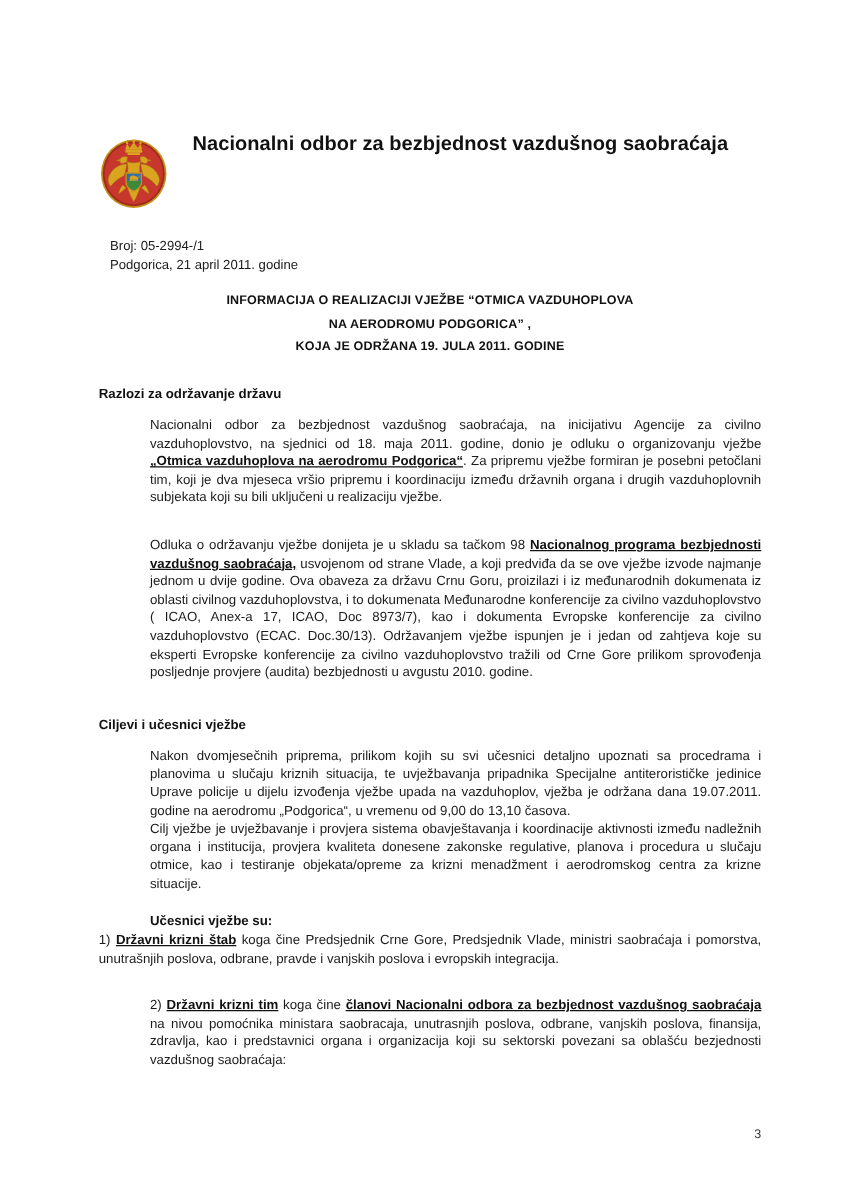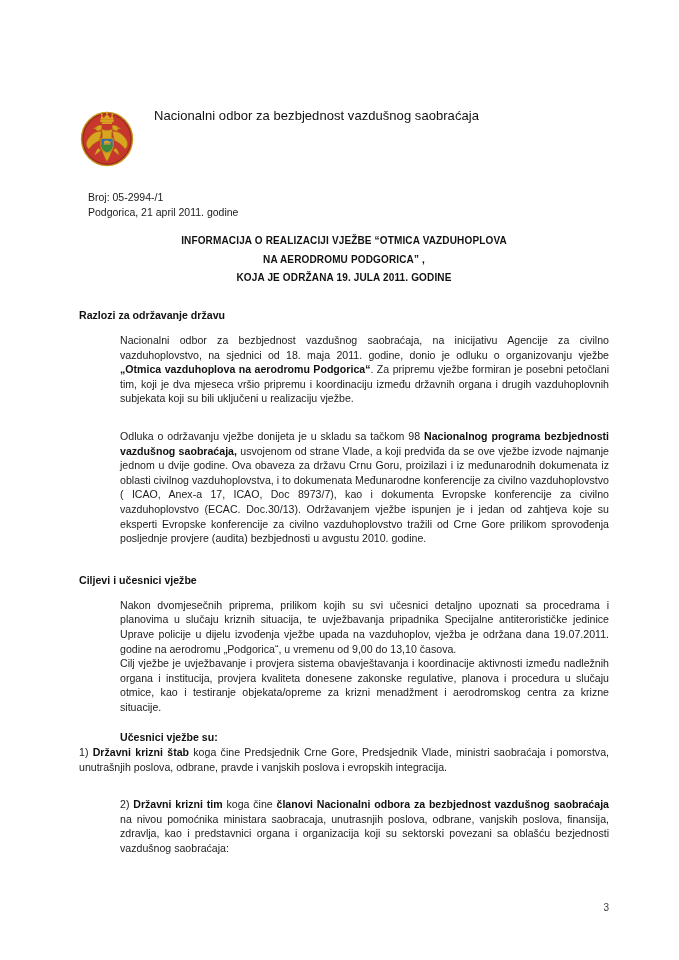--- a/index.html
+++ b/index.html
@@ -45,22 +45,22 @@
   }
   .org-line1 {
     font-size: 10.5px;
     font-weight: bold;
     letter-spacing: 0.1px;
     line-height: 13px;
     margin: 0 0 15px 0;
     color: #111;
   }
   .org-line2 {
-    font-size: 13px;
-    font-weight: normal;
+    font-size: 16px;
+    font-weight: bold;
     letter-spacing: 0.05px;
     line-height: 13px;
     margin: 0;
     color: #111;
   }
 
   
   .refblock {
     position: absolute;
     left: 88px;
@@ -116,21 +116,21 @@
   p.subhead {
     font-size: 10.6px;
     font-weight: bold;
     line-height: 14.6px;
     margin: 16px 0 0 0;
     padding-left: 41px;
     color: #111;
   }
   .spacer-sm { height: 11px; }
   .spacer-md { height: 15px; }
-  b, strong { font-weight: bold; color: #111; }
+  b, strong { font-weight: bold; color: #111; text-decoration: underline; }
 
   
   .page-number {
     position: absolute;
     left: 79px;
     top: 902px;
     width: 530px;
     text-align: right;
     font-size: 10px;
     color: #3a3a3a;

